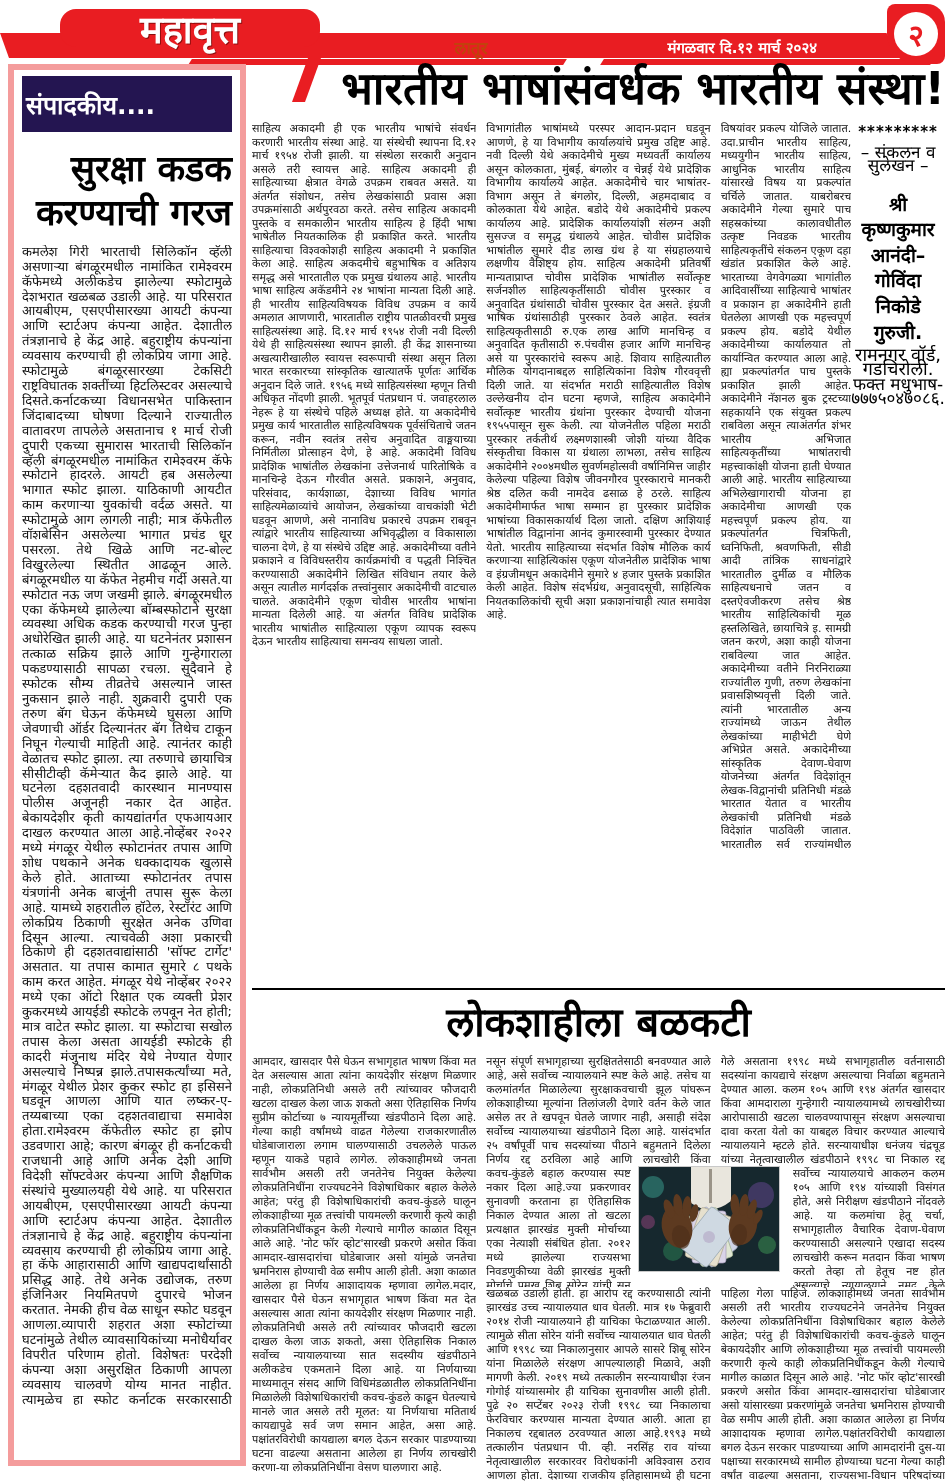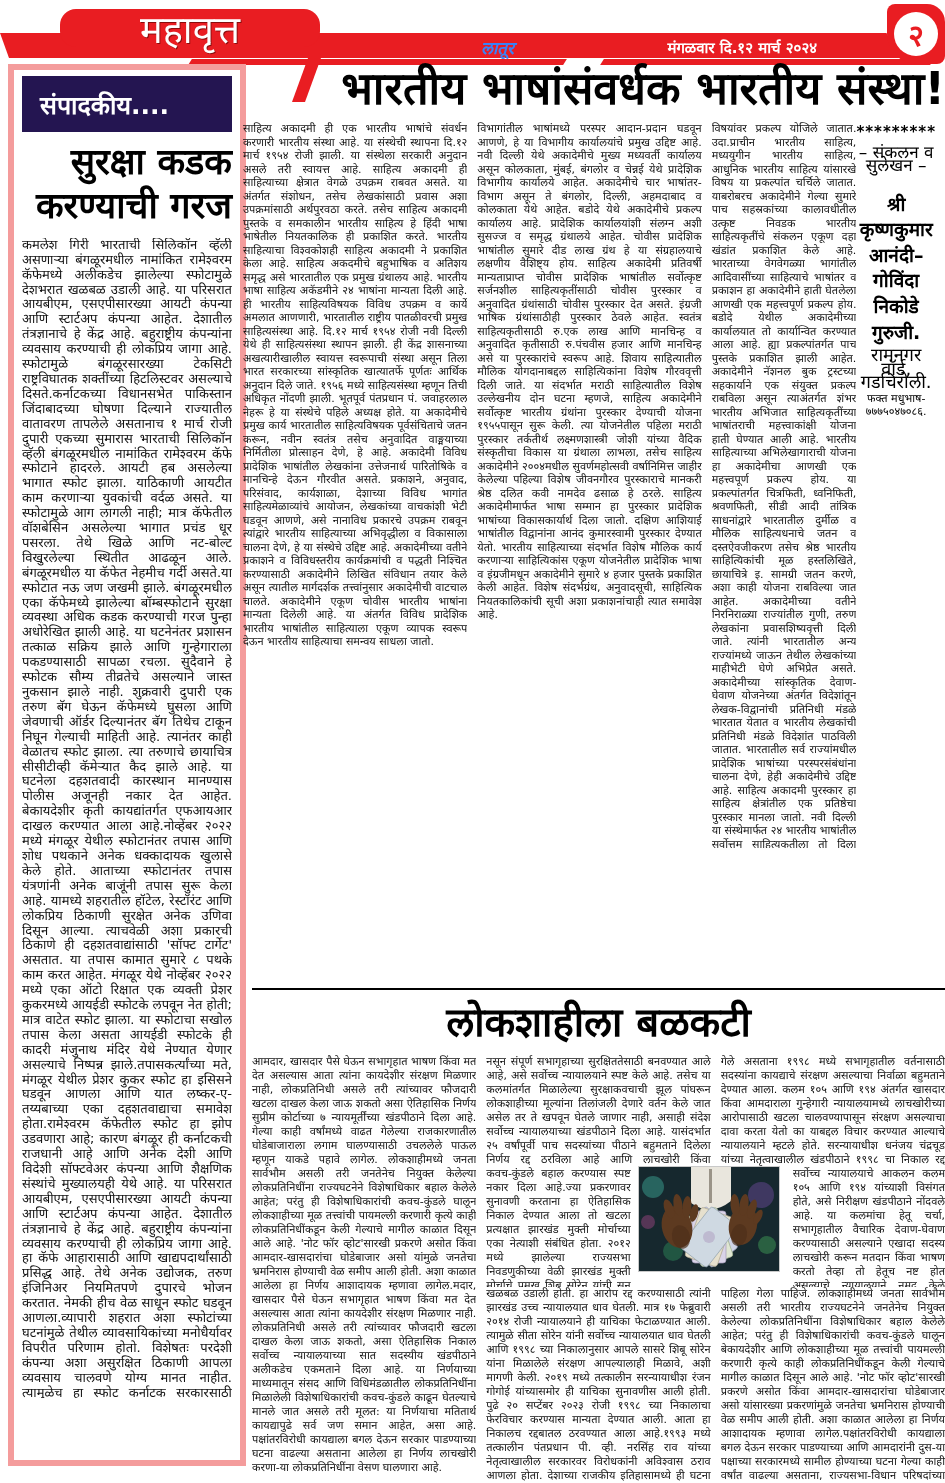--- a/index.html
+++ b/index.html
@@ -12,54 +12,54 @@
   body{font-family:"DejaVu Sans","Liberation Sans",sans-serif;background:#ffffff;}
   .page{position:relative;width:945px;height:1483px;background:#ffffff;overflow:hidden;}
 
   
   .ribbon{position:absolute;left:0;top:33px;width:900px;height:25px;background:var(--red);
           clip-path:polygon(0 0,98.5% 0,100% 100%,1% 100%);}
   .ribbon-shadow{position:absolute;height:6px;background:var(--red);transform:skewX(-32deg);}
   .ribbon-shadow.s1{left:190px;top:59px;width:375px;}
   .ribbon-shadow.s2{left:602px;top:59px;width:330px;}
   .masthead{position:absolute;left:60px;top:9px;width:260px;height:38px;background:var(--red);
-            border-radius:16px;color:#ffffff;font-size:38px;font-weight:normal;
+            border-radius:16px;color:#ffffff;font-size:38px;font-weight:bold;
             display:flex;align-items:center;justify-content:center;text-shadow:1px 1px 0 #8a0d0d;}
   .masthead-tail{position:absolute;left:300px;top:58px;width:13px;height:44px;background:var(--red);transform:skewX(-20deg);}
-  .city{position:absolute;left:428px;top:36px;width:86px;text-align:right;color:#3b82f6;font-weight:bold;font-size:17px;font-style:italic;}
+  .city{position:absolute;left:428px;top:36px;width:86px;text-align:center;color:#c2410c;font-weight:bold;font-size:17px;}
   .date{position:absolute;left:602px;top:37px;width:215px;text-align:right;color:#fff;font-weight:bold;font-size:15px;}
   .page-badge{position:absolute;right:0px;top:4px;width:58px;height:60px;background:var(--red);
               border-radius:8px 18px 8px 30px;}
   .badge-circle{width:44px;height:44px;background:#ffffff;border-radius:50%;margin:8px auto 0;
                 display:flex;align-items:center;justify-content:center;color:var(--red);
                 font-size:30px;font-weight:bold;}
 
   
   .editorial{position:absolute;left:8px;top:64px;width:238px;height:1402px;border:6px solid var(--pink);
              background:#ffffff;box-sizing:border-box;padding:6px 8px;}
   .editorial-label{background:var(--navy);color:#ffffff;font-size:25px;font-weight:bold;
-                   padding:11px 18px;margin:0 0 8px 0;}
+                   padding:11px 4px;margin:0 0 15px 0;}
   .editorial-headline{font-size:36px;line-height:1.22;text-align:right;font-weight:bold;color:#000;
                       margin:4px 0 10px;}
   .editorial-body{font-size:13px;line-height:14.9px;text-align:justify;color:var(--ink);
                   overflow:hidden;height:1160px;}
 
   
   .main-headline{position:absolute;left:252px;top:56px;width:693px;text-align:right;
                  font-size:45px;font-weight:bold;color:#000;margin:0;white-space:nowrap;}
-  .main-body{position:absolute;left:243px;top:122px;width:693px;height:864px;display:flex;gap:10px;justify-content:center;}
+  .main-body{position:absolute;left:252px;top:122px;width:693px;height:864px;display:flex;gap:10px;justify-content:center;}
   .main-body .col{flex:1;font-size:11px;line-height:13.5px;text-align:justify;color:var(--ink);overflow:hidden;}
   .col3{display:flex;}
   .col3 .col-text{height:726px;overflow:hidden;}
   .attribution{text-align:center;padding-top:4px;color:#000;}
   .stars{font-size:15px;font-weight:bold;letter-spacing:1px;}
   .attr-role{font-size:17px;margin-top:6px;}
   .attr-author{font-size:19px;margin-top:19px;line-height:1.35;font-weight:bold;}
   .attr-address{font-size:18px;margin-top:3px;}
-  .attr-phone{font-size:11px;margin-top:3px;}
+  .attr-phone{font-size:17px;margin-top:3px;}
 
   
   .article2{position:absolute;left:252px;top:988px;width:693px;border-top:2px solid #000;}
   .article2-headline{text-align:center;font-size:40px;font-weight:bold;color:#000;margin:3px 0 7px;}
   .article2-body{position:relative;display:flex;gap:10px;height:437px;overflow:hidden;}
   .article2-body .col{flex:1;font-size:11px;line-height:14px;text-align:justify;color:var(--ink);overflow:hidden;}
   .a2-top{height:112px;overflow:hidden;}
   .a2-beside-r{height:120px;overflow:hidden;margin-right:80px;}
   .a2-beside-l{height:120px;overflow:hidden;margin-left:72px;}
   .photo{position:absolute;left:387px;top:112px;width:140px;height:104px;box-shadow:0 0 0 1px #c9c9c9;}

